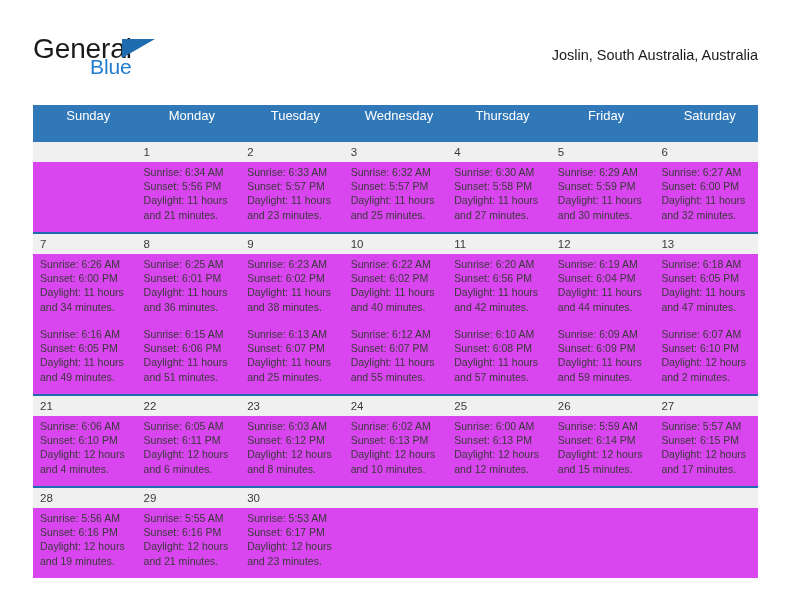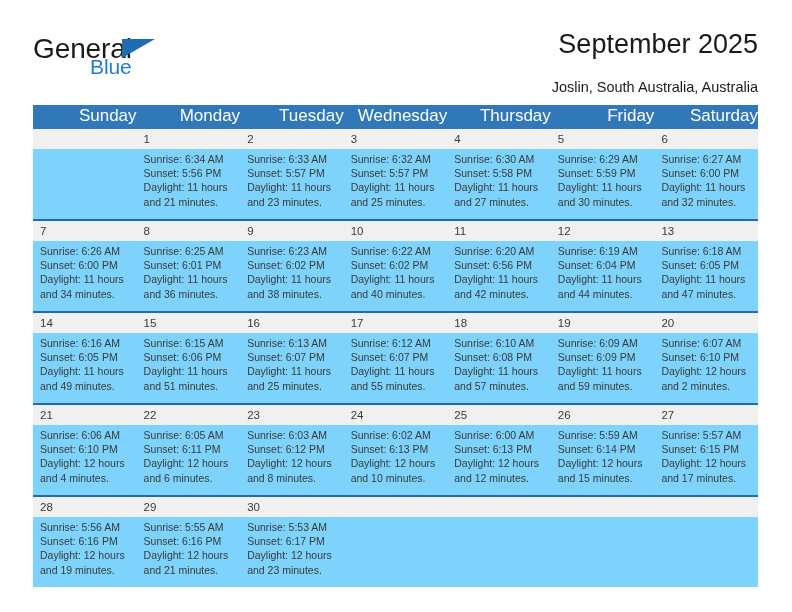--- a/index.html
+++ b/index.html
@@ -94,43 +94,43 @@
   table.cal {
     border-collapse: collapse;
     table-layout: fixed;
     width: 725px;
   }
   table.cal col { width: 103.571px; }
 
   thead th {
     background: #3178b8;
     color: #ffffff;
-    font-size: 17px;
+    font-size: 13px;
     font-weight: normal;
-    text-align: right;
-    padding: 4px 0 7px 7px;
+    text-align: center;
+    padding: 4px 0 20px 7px;
     height: 12px;
     line-height: 13px;
   }
 
   tr.daynum-row td {
     background: #f0f0f0;
     border-top: 2px solid #1f6cb0;
     font-size: 11.5px;
     color: #3a3a3a;
     padding: 3px 0 3px 7px;
     height: 13px;
     line-height: 14px;
     vertical-align: top;
   }
   tr.daynum-row.first td {
     border-top: none;
   }
   tr.info-row td {
-    background: #7dd3fc;
+    background: #d946ef;
     font-size: 10.5px;
     color: #3a3a3a;
     padding: 3px 6px 9px 7px;
     line-height: 14.2px;
     vertical-align: top;
     height: 58px;
   }
   .info-line {
     display: block;
     white-space: nowrap;
@@ -152,21 +152,20 @@
 
   <div class="header">
 
     <div class="logo">
       <span class="logo-general">General</span>
       <span class="logo-tri"></span>
       <span class="logo-blue">Blue</span>
     </div>
 
     <div class="title-block">
-      <div class="cal-title">September 2025</div>
       <div class="cal-subtitle">Joslin, South Australia, Australia</div>
     </div>
 
   </div>
 
   <div class="calendar">
     <table class="cal">
       <colgroup>
         <col>
           <col>
@@ -286,29 +285,20 @@
             <span class="info-daylight">and 44 minutes.</span>
           </td>
           <td>
             <span class="info-line">Sunrise: 6:18 AM</span>
             <span class="info-line">Sunset: 6:05 PM</span>
             <span class="info-daylight">Daylight: 11 hours</span>
             <span class="info-daylight">and 47 minutes.</span>
           </td>
         </tr>
 
-        <tr class="daynum-row">
-          <td>14</td>
-          <td>15</td>
-          <td>16</td>
-          <td>17</td>
-          <td>18</td>
-          <td>19</td>
-          <td>20</td>
-        </tr>
         <tr class="info-row">
           <td>
             <span class="info-line">Sunrise: 6:16 AM</span>
             <span class="info-line">Sunset: 6:05 PM</span>
             <span class="info-daylight">Daylight: 11 hours</span>
             <span class="info-daylight">and 49 minutes.</span>
           </td>
           <td>
             <span class="info-line">Sunrise: 6:15 AM</span>
             <span class="info-line">Sunset: 6:06 PM</span>

